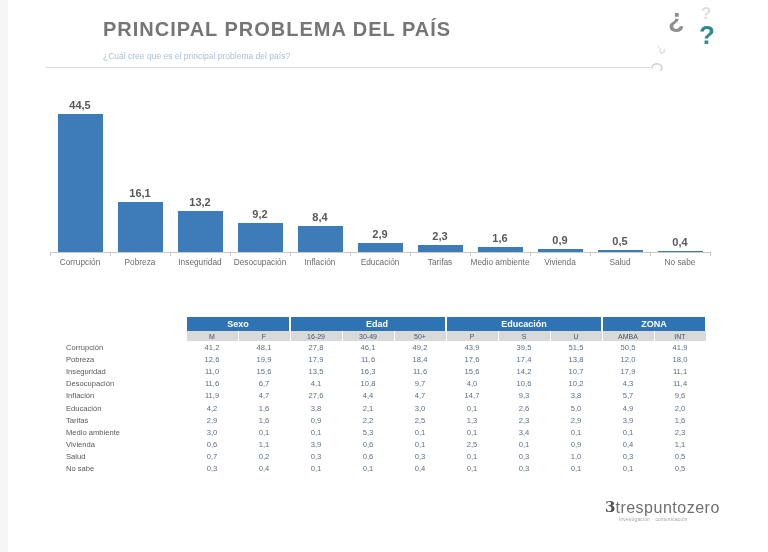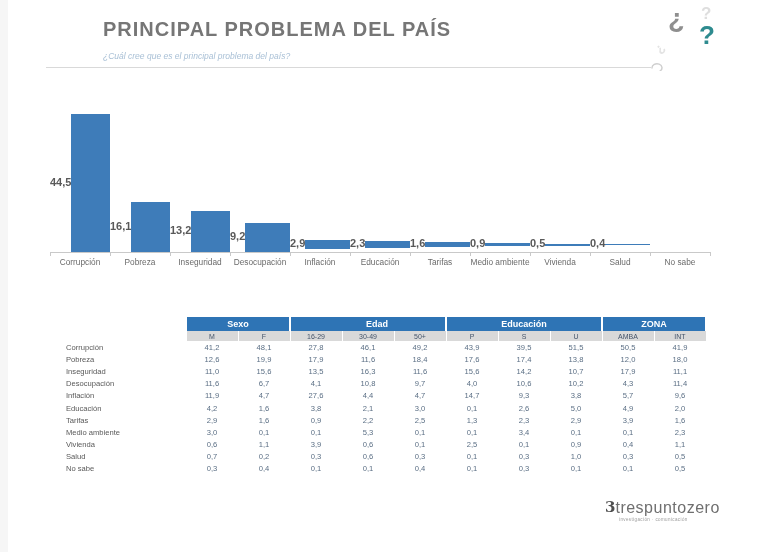--- a/index.html
+++ b/index.html
@@ -6,38 +6,38 @@
   #slide{
     position:relative;width:768px;height:552px;background:#ffffff;
     font-family:"Liberation Sans",sans-serif;overflow:hidden;margin-left:8px;
   }
   
   .title{
     position:absolute;left:95px;top:18px;font-size:20px;font-weight:bold;
     color:#767676;letter-spacing:1px;
   }
   .subtitle{
-    position:absolute;left:95px;top:51px;font-size:8.5px;color:#a9c0d6;font-style:italic;
+    position:absolute;left:95px;top:51px;font-size:8.5px;color:#a9c0d6;
   }
   .divider{
     position:absolute;left:38px;top:67px;width:605px;height:1px;background:#d9d9d9;
   }
   .divider-curl{position:absolute;left:643px;top:57px;}
   .logo-cluster{position:absolute;left:655px;top:2px;width:75px;height:62px;}
   .q-gray{position:absolute;left:5px;top:4px;font-size:27px;font-weight:bold;color:#8f8f8f;transform:rotate(180deg);}
   .q-faint{position:absolute;left:38px;top:2px;font-size:17px;font-weight:bold;color:#dedede;}
   .q-teal{position:absolute;left:36px;top:18px;font-size:26px;font-weight:bold;color:#2e8b8f;}
   .q-faint2{position:absolute;left:-6px;top:40px;font-size:13px;font-weight:bold;color:#e3e3e3;transform:rotate(135deg);}
   
   .chart{position:absolute;left:42px;top:100px;width:660px;}
   .plot{
     position:relative;display:flex;height:152px;align-items:flex-end;
     border-bottom:1px solid #c9c9c9;
   }
-  .chart-slot{width:60px;display:flex;flex-direction:row;align-items:center;justify-content:flex-end;}
+  .chart-slot{width:60px;display:flex;flex-direction:column;align-items:center;justify-content:flex-end;}
   .bar-value{font-size:11px;font-weight:600;color:#595959;margin-bottom:3px;}
   .bar{width:45px;background:#3e7cb9;}
   .tick{position:absolute;bottom:-4px;width:1px;height:4px;background:#c9c9c9;}
   .cats{display:flex;margin-top:4px;}
   .cat{width:60px;text-align:center;font-size:8.3px;color:#6b6b6b;white-space:nowrap;}
   
   .table{
     position:absolute;left:56px;top:317px;
     display:grid;grid-template-columns:122px repeat(10,52px);
     font-size:7.6px;color:#595959;
@@ -102,20 +102,24 @@
           <div class="bar-value">16,1</div>
           <div class="bar" style="height: 50px; background: rgb(62, 124, 185);"></div>
         </div>
         <div class="chart-slot">
           <div class="bar-value">13,2</div>
           <div class="bar" style="height: 41px; background: rgb(62, 124, 185);"></div>
         </div>
         <div class="chart-slot">
           <div class="bar-value">9,2</div>
           <div class="bar" style="height: 29px; background: rgb(62, 124, 185);"></div>
+        </div>
+        <div class="chart-slot">
+          <div class="bar-value">8,4</div>
+          <div class="bar" style="height: 26px; background: rgb(62, 124, 185);"></div>
         </div>
         <div class="chart-slot">
           <div class="bar-value">2,9</div>
           <div class="bar" style="height: 9px; background: rgb(62, 124, 185);"></div>
         </div>
         <div class="chart-slot">
           <div class="bar-value">2,3</div>
           <div class="bar" style="height: 7px; background: rgb(62, 124, 185);"></div>
         </div>
         <div class="chart-slot">

